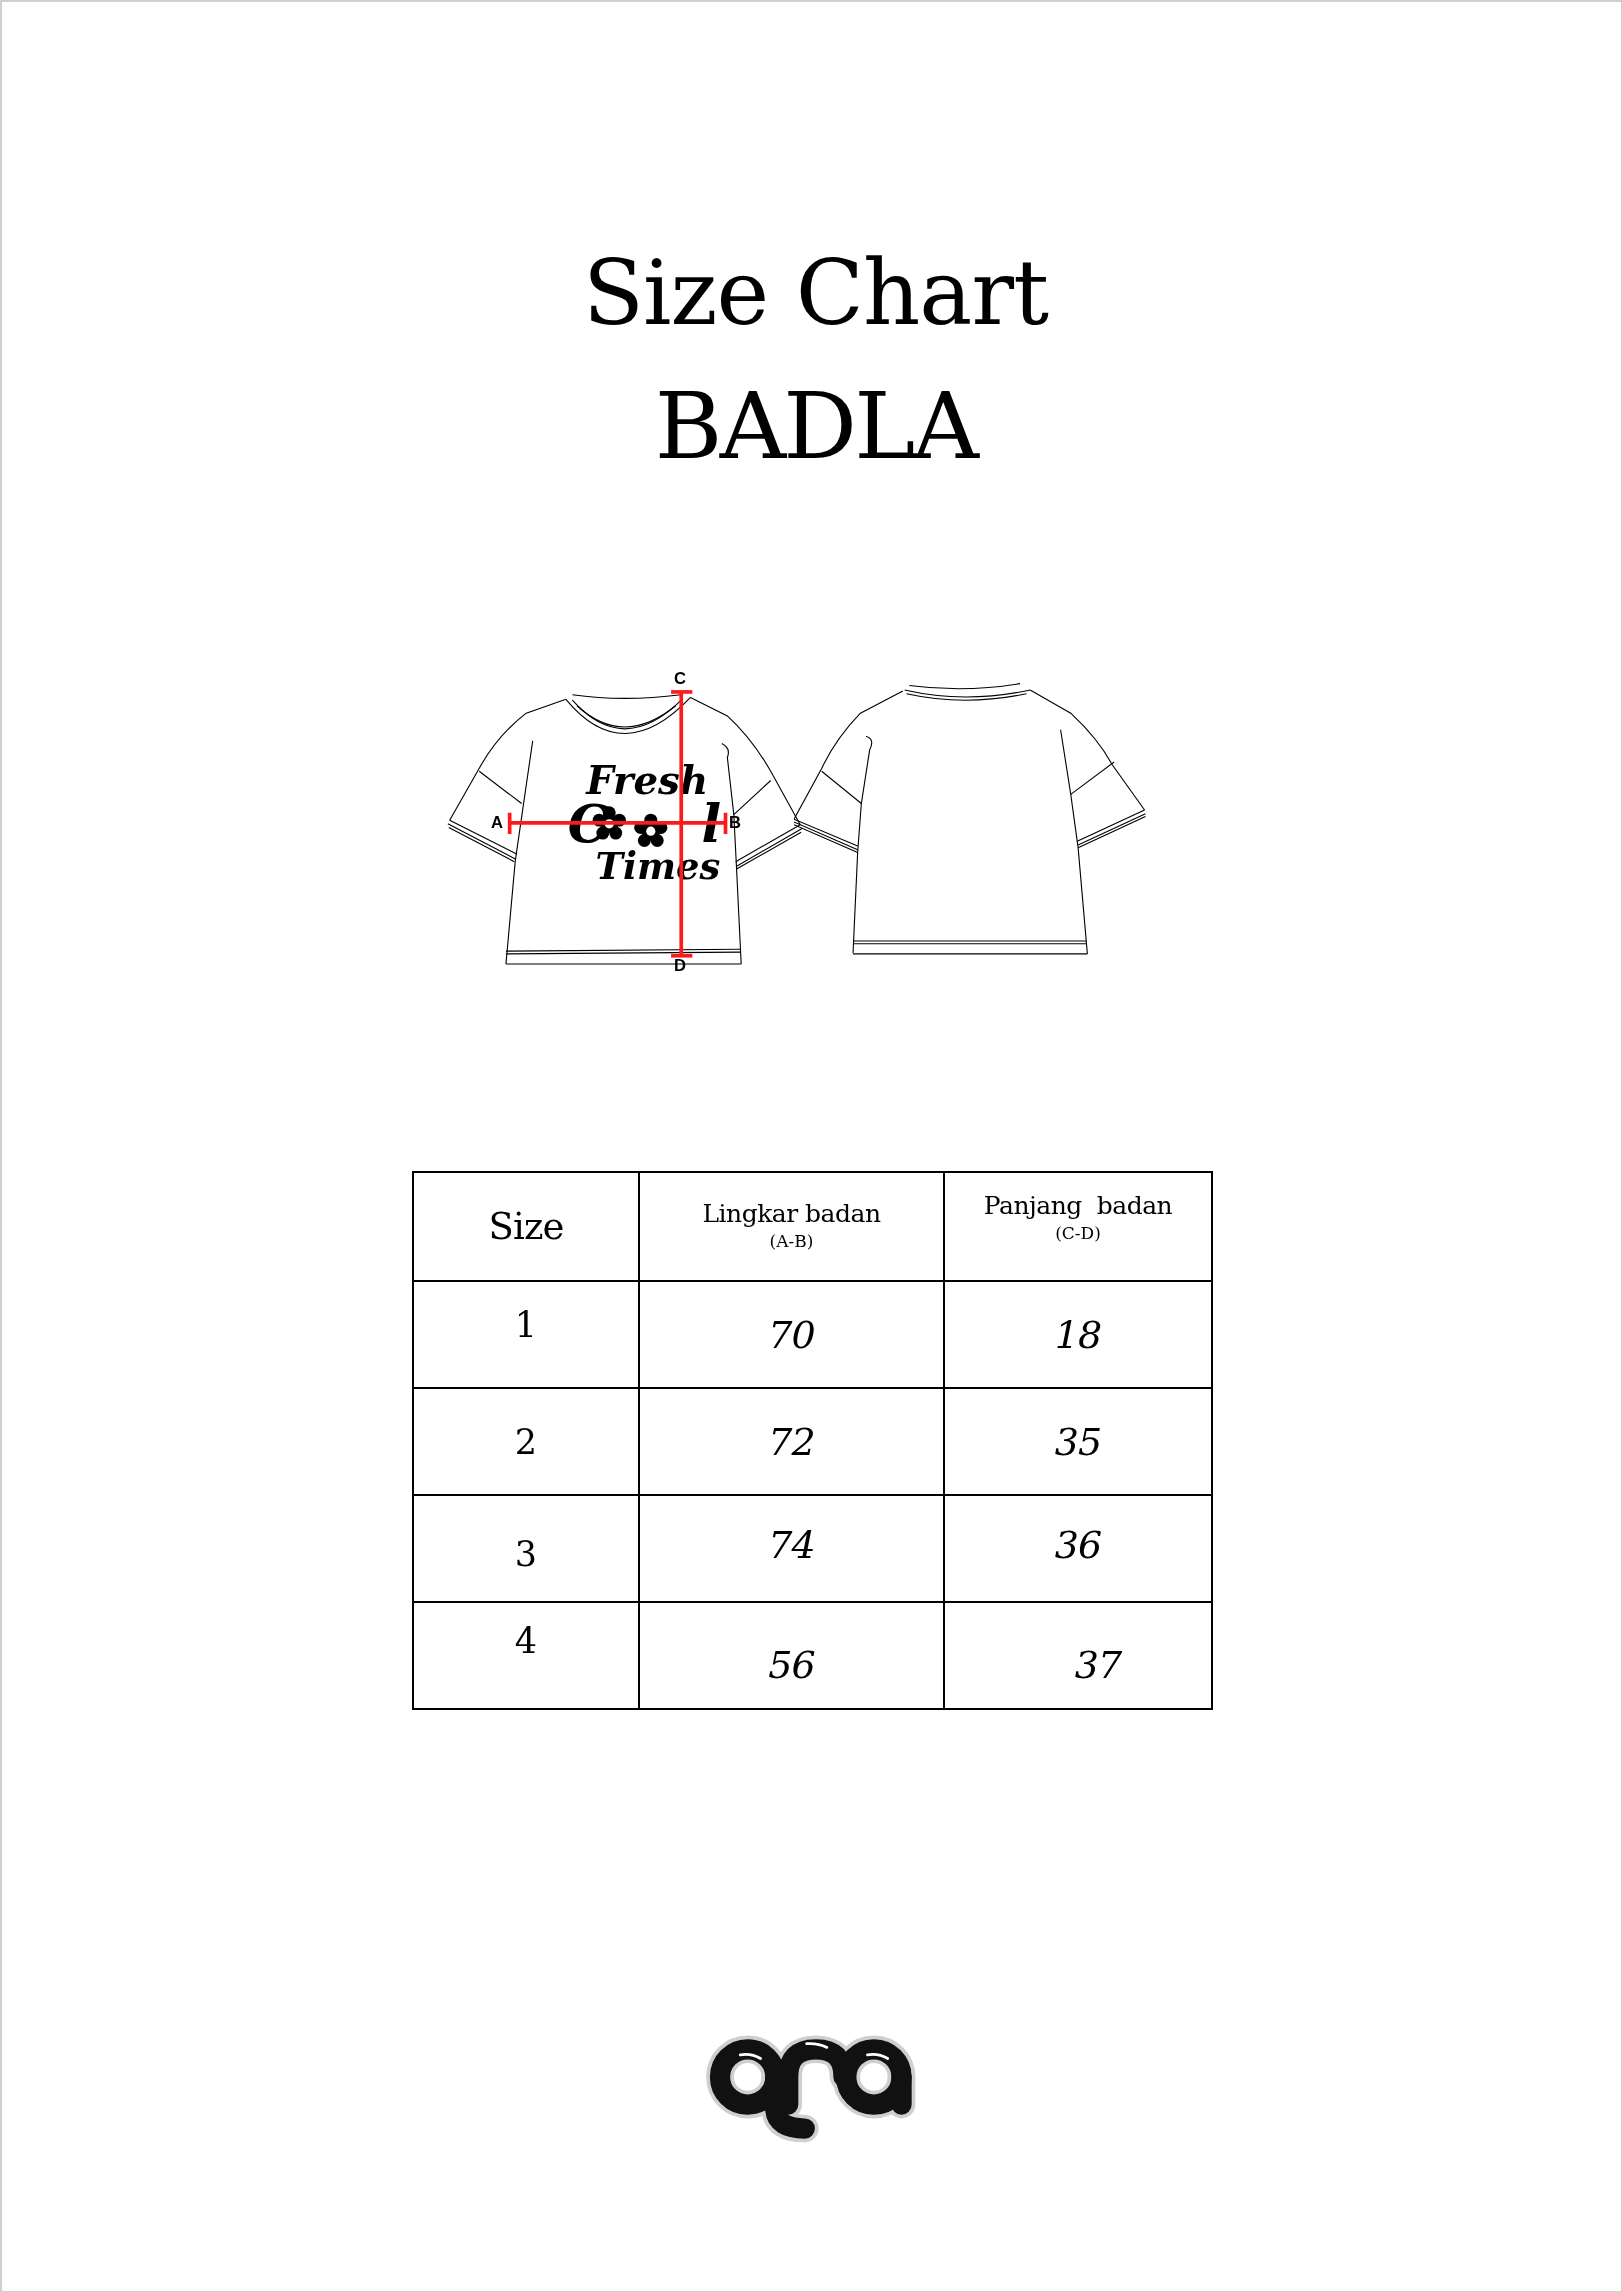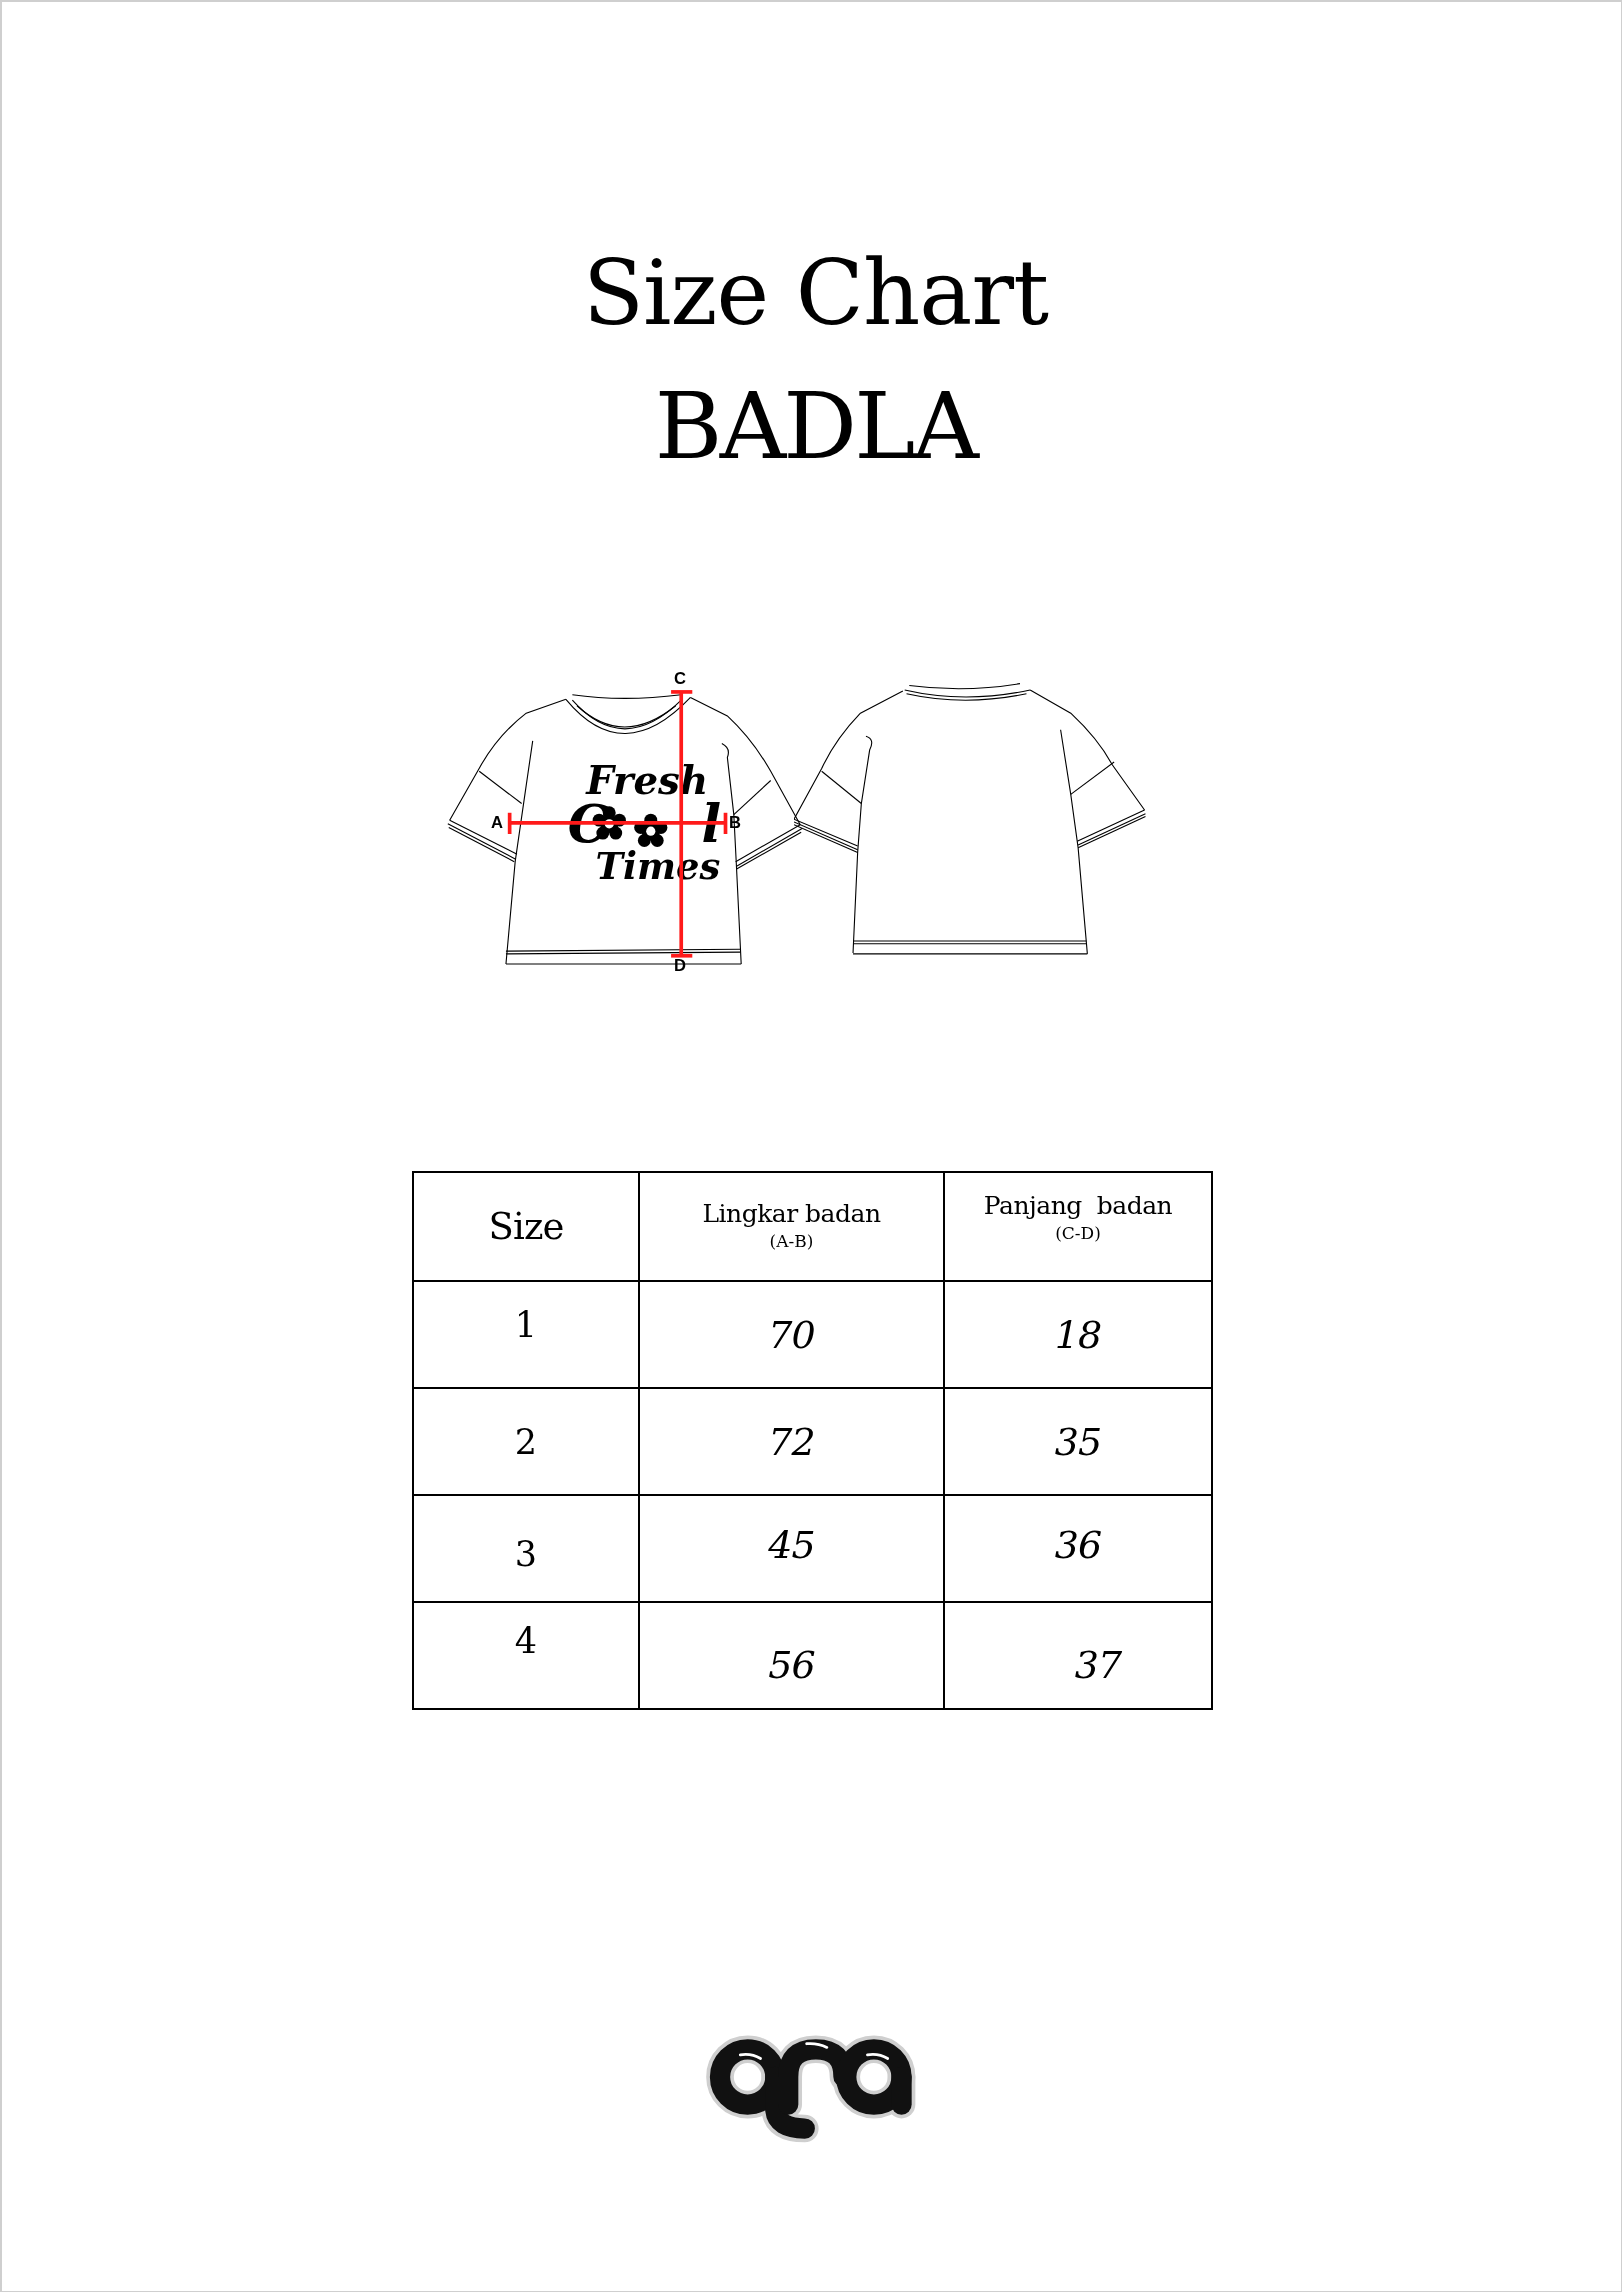--- a/index.html
+++ b/index.html
@@ -182,21 +182,21 @@
     <td><span class="cell-val">70</span></td>
     <td><span class="cell-val">18</span></td>
   </tr>
   <tr class="body-row">
     <td><span class="cell-size">2</span></td>
     <td><span class="cell-val">72</span></td>
     <td><span class="cell-val">35</span></td>
   </tr>
   <tr class="body-row">
     <td><span class="cell-size" style="position:relative; top:5.5px;">3</span></td>
-    <td><span class="cell-val" style="position:relative; top:-3.7px;">45</span></td>
+    <td><span class="cell-val" style="position:relative; top:-3.7px;">74</span></td>
     <td><span class="cell-val" style="position:relative; top:-3.7px;">36</span></td>
   </tr>
   <tr class="body-row">
     <td><span class="cell-size" style="position:relative; top:-14.8px;">4</span></td>
     <td><span class="cell-val" style="position:relative; top:9.2px;">56</span></td>
     <td><span class="cell-val" style="position:relative; top:9.2px;margin-left:40px;">37</span></td>
   </tr>
 </tbody>
   </table>
 

